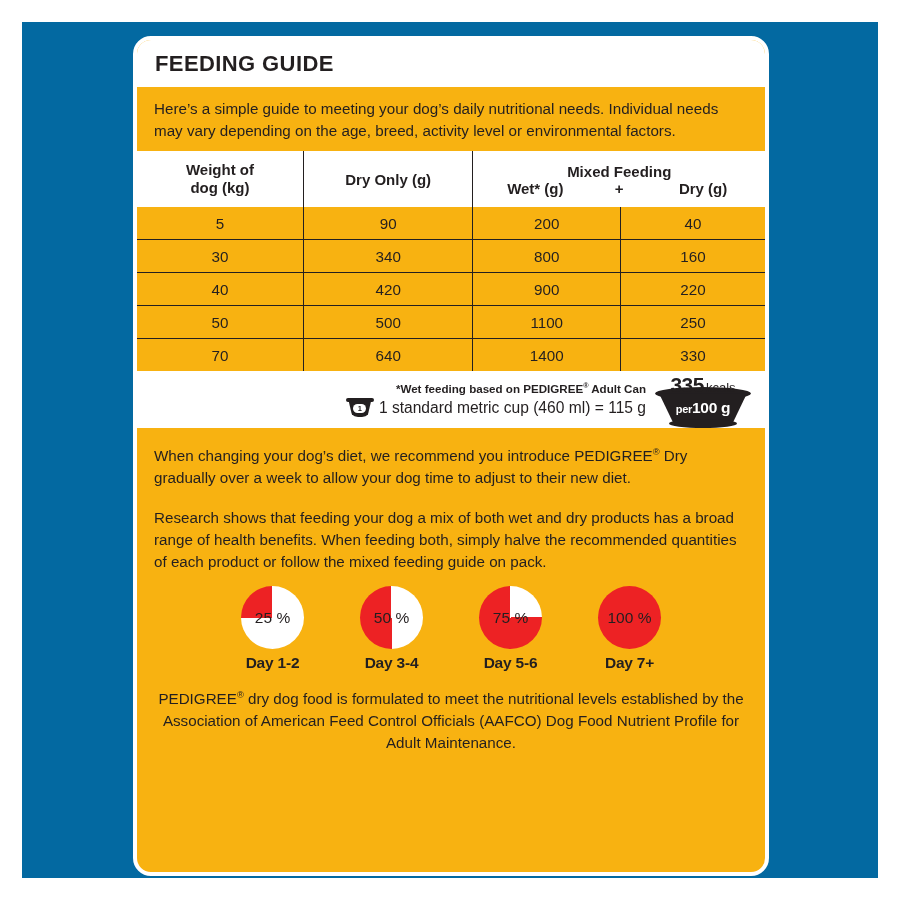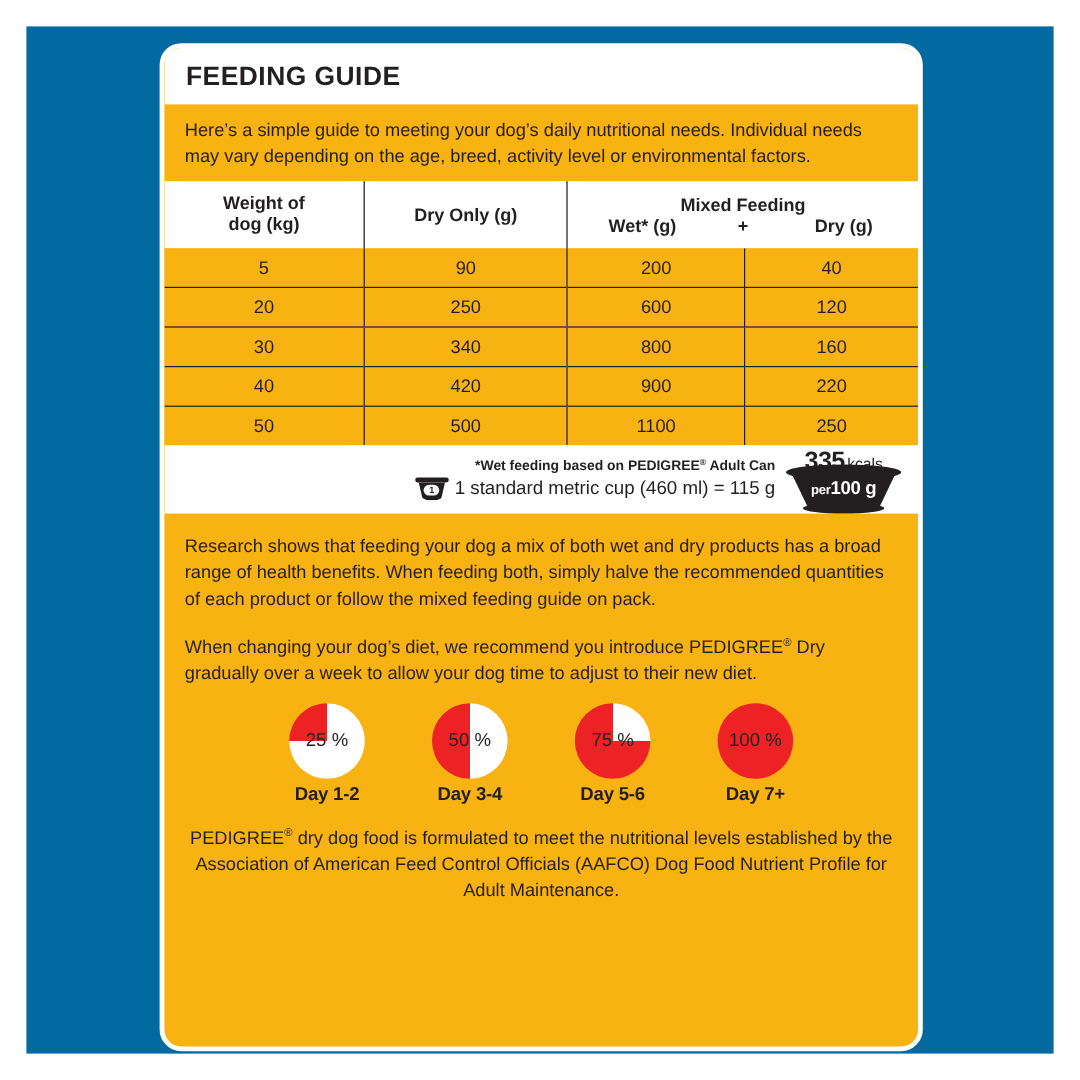--- a/index.html
+++ b/index.html
@@ -349,42 +349,42 @@
           </tr>
         </thead>
         <tbody>
           <tr>
             <td>5</td>
             <td>90</td>
             <td>200</td>
             <td>40</td>
           </tr>
           <tr>
-            <td>20</td>
-            <td>250</td>
-            <td>600</td>
-            <td>120</td>
-          </tr>
-          <tr>
             <td>30</td>
             <td>340</td>
             <td>800</td>
             <td>160</td>
           </tr>
           <tr>
             <td>40</td>
             <td>420</td>
             <td>900</td>
             <td>220</td>
           </tr>
           <tr>
             <td>50</td>
             <td>500</td>
             <td>1100</td>
             <td>250</td>
+          </tr>
+          <tr>
+            <td>70</td>
+            <td>640</td>
+            <td>1400</td>
+            <td>330</td>
           </tr>
         </tbody>
       </table>
     </div>
 
     <div class="footnote">
       <div class="fn-text">
         <div class="fn-line1"><span>*Wet feeding based on PEDIGREE</span><sup class="reg">®</sup><span> Adult Can</span></div>
         <div class="fn-line2">
           <span class="cup-icon">
@@ -399,22 +399,22 @@
       <div class="kcal-badge">
         <div class="bowl-rim"></div>
         <div class="bowl"></div>
         <div class="bowl-foot"></div>
         <div class="kcal-top"><span class="kcal-num">335</span><span class="kcal-unit">kcals</span></div>
         <div class="kcal-per"><span class="small">per</span><span>100 g</span></div>
       </div>
     </div>
 
     <div class="body-copy">
+      <p><span>When changing your dog’s diet, we recommend you introduce PEDIGREE</span><sup class="reg">®</sup><span> Dry gradually over a week to allow your dog time to adjust to their new diet.</span></p>
       <p>Research shows that feeding your dog a mix of both wet and dry products has a broad range of health benefits. When feeding both, simply halve the recommended quantities of each product or follow the mixed feeding guide on pack.</p>
-      <p><span>When changing your dog’s diet, we recommend you introduce PEDIGREE</span><sup class="reg">®</sup><span> Dry gradually over a week to allow your dog time to adjust to their new diet.</span></p>
     </div>
 
     <div class="pies">
       <div class="pie-item">
         <div class="pie" id="pie0" style="background: conic-gradient(rgb(255, 255, 255) 0deg, rgb(255, 255, 255) 270deg, rgb(237, 34, 36) 270deg, rgb(237, 34, 36) 360deg);">
           <span class="pie-label-pct"><span>25</span>&nbsp;<span>%</span></span>
         </div>
         <div class="pie-day">Day 1-2</div>
       </div>
       <div class="pie-item">

